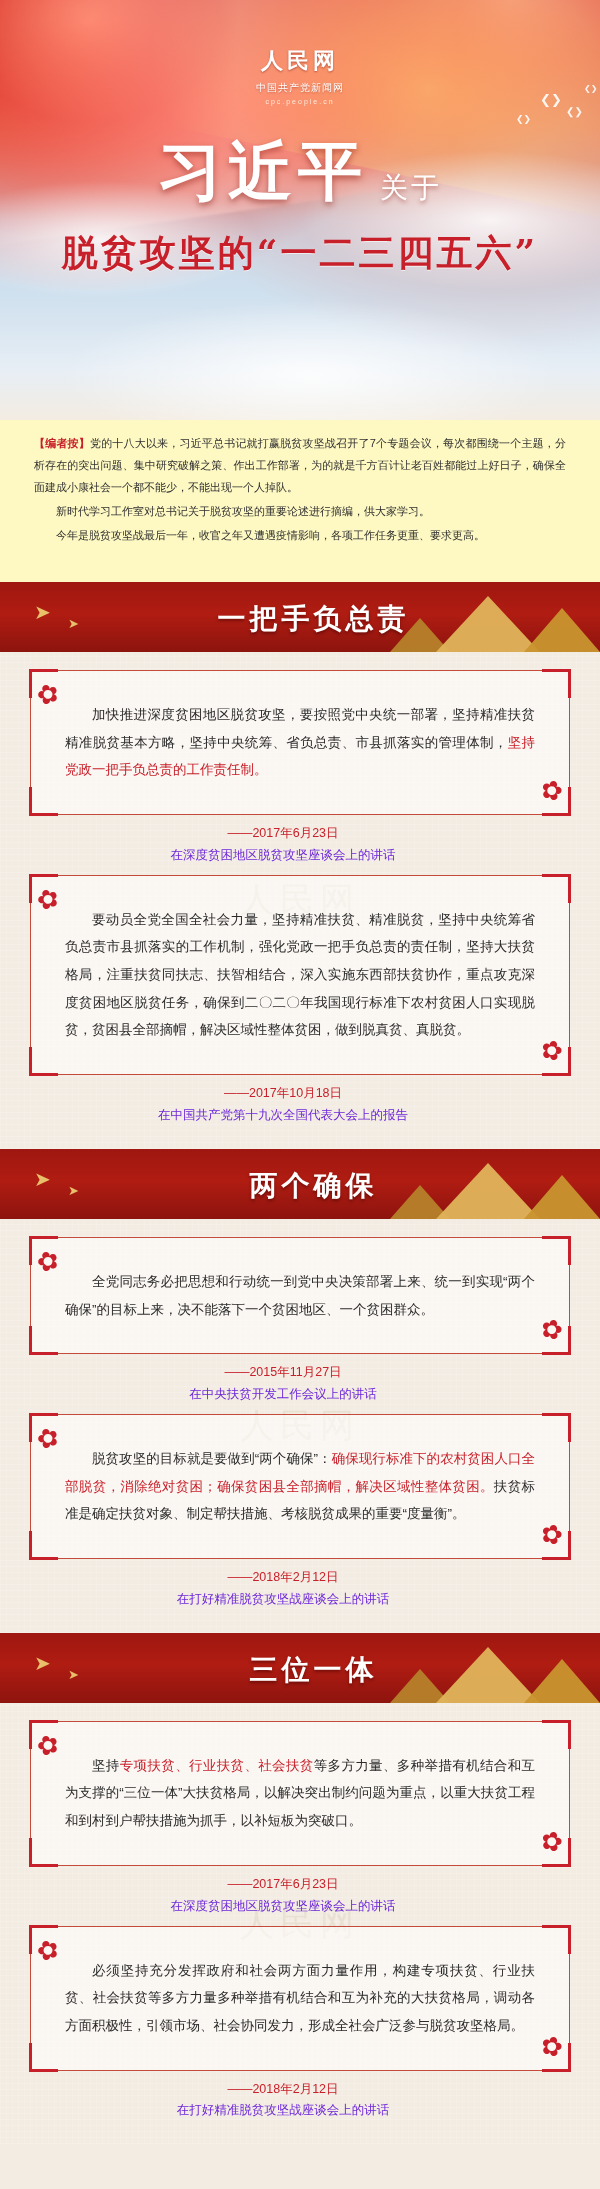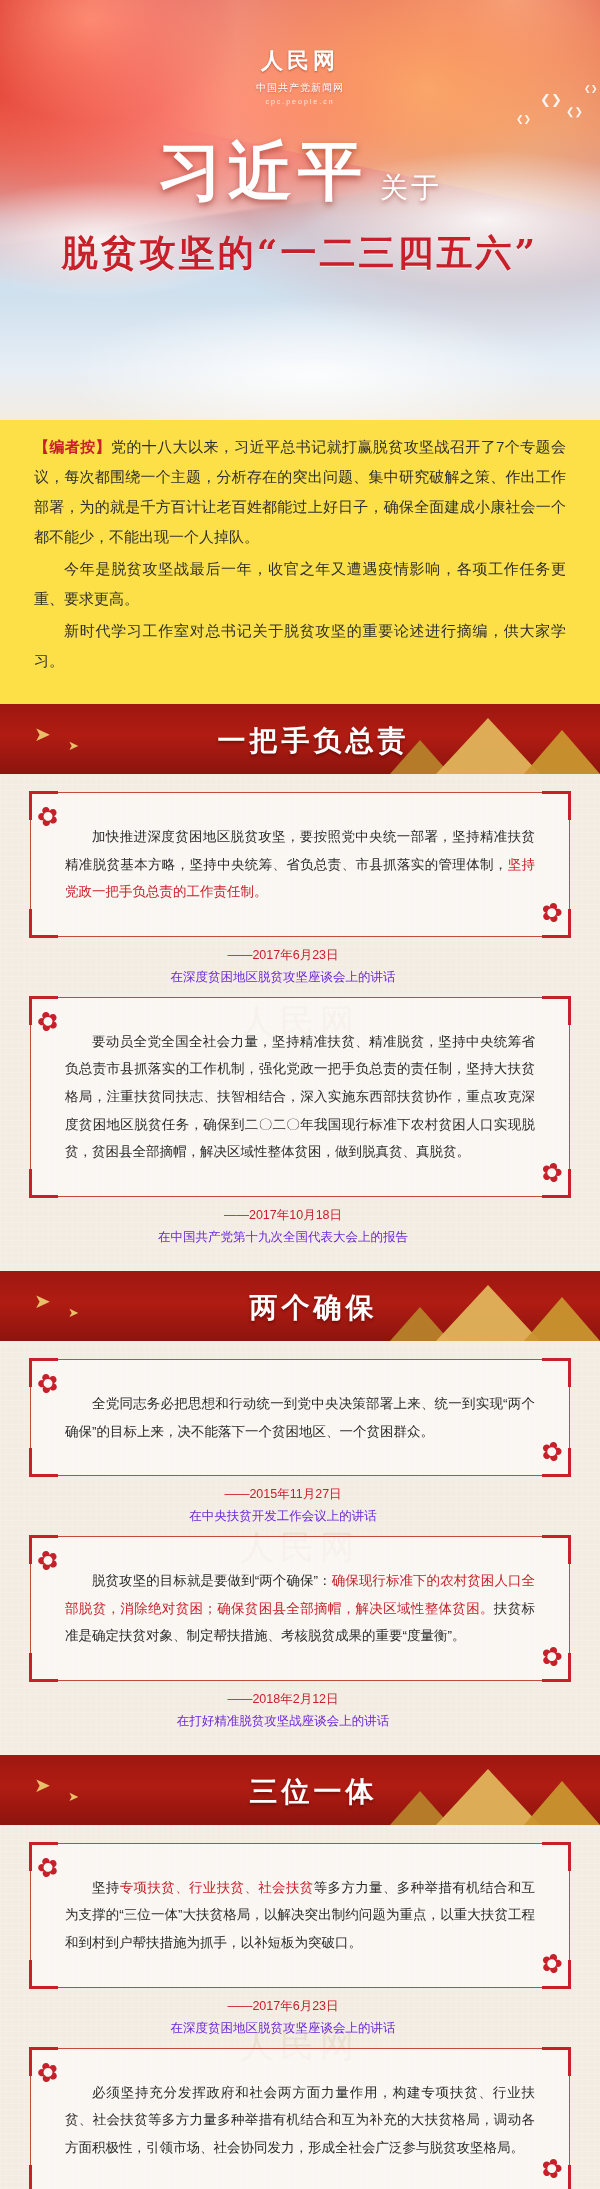--- a/index.html
+++ b/index.html
@@ -82,23 +82,23 @@
     margin-top:14px;
     font-family:"DejaVu Serif","Liberation Serif",serif;
     font-size:36px;font-weight:bold;color:#c8202a;letter-spacing:3px;
     text-shadow:0 1px 0 rgba(255,255,255,.6);
   }
   .birds{position:absolute;right:60px;top:92px;color:#ffffff;opacity:.9;}
   .bird{position:absolute;font-size:13px;color:#fff;}
 
   
   .intro{
-    background:#fde047;
-    padding:12px 34px 26px 34px;
-    font-size:15px;line-height:2.0;
+    background:#fef9c3;
+    padding:12px 34px 34px 34px;
+    font-size:11px;line-height:2.0;
     color:#2f2f2f;
     text-align:justify;
   }
   .intro .tag{color:#c8202a;font-weight:bold;}
   .intro p{margin:0 0 2px 0;text-indent:2em;}
   .intro p.first{text-indent:0;}
 
   
   .banner{
     position:relative;height:70px;
@@ -202,22 +202,22 @@
     <div class="hero-title">
       <div>
         <span class="l1">习近平</span><span class="l1b">关于</span>
       </div>
       <div class="l2">脱贫攻坚的“一二三四五六”</div>
     </div>
   </div>
 
   <div class="intro">
     <p class="first"><span class="tag">【编者按】</span><span>党的十八大以来，习近平总书记就打赢脱贫攻坚战召开了7个专题会议，每次都围绕一个主题，分析存在的突出问题、集中研究破解之策、作出工作部署，为的就是千方百计让老百姓都能过上好日子，确保全面建成小康社会一个都不能少，不能出现一个人掉队。</span></p>
+    <p>新时代学习工作室对总书记关于脱贫攻坚的重要论述进行摘编，供大家学习。</p>
     <p>今年是脱贫攻坚战最后一年，收官之年又遭遇疫情影响，各项工作任务更重、要求更高。</p>
-    <p>新时代学习工作室对总书记关于脱贫攻坚的重要论述进行摘编，供大家学习。</p>
   </div>
 
   <div id="sections-root">
       <div class="banner">
         <span class="ban-bird">➤</span>
         <span class="ban-bird2">➤</span>
         <div class="mtn m3" style="right:150px;"></div>
         <div class="mtn m2" style="right:60px;"></div>
         <div class="mtn" style="right:0px;"></div>
         <div class="ban-title">一把手负总责</div>

